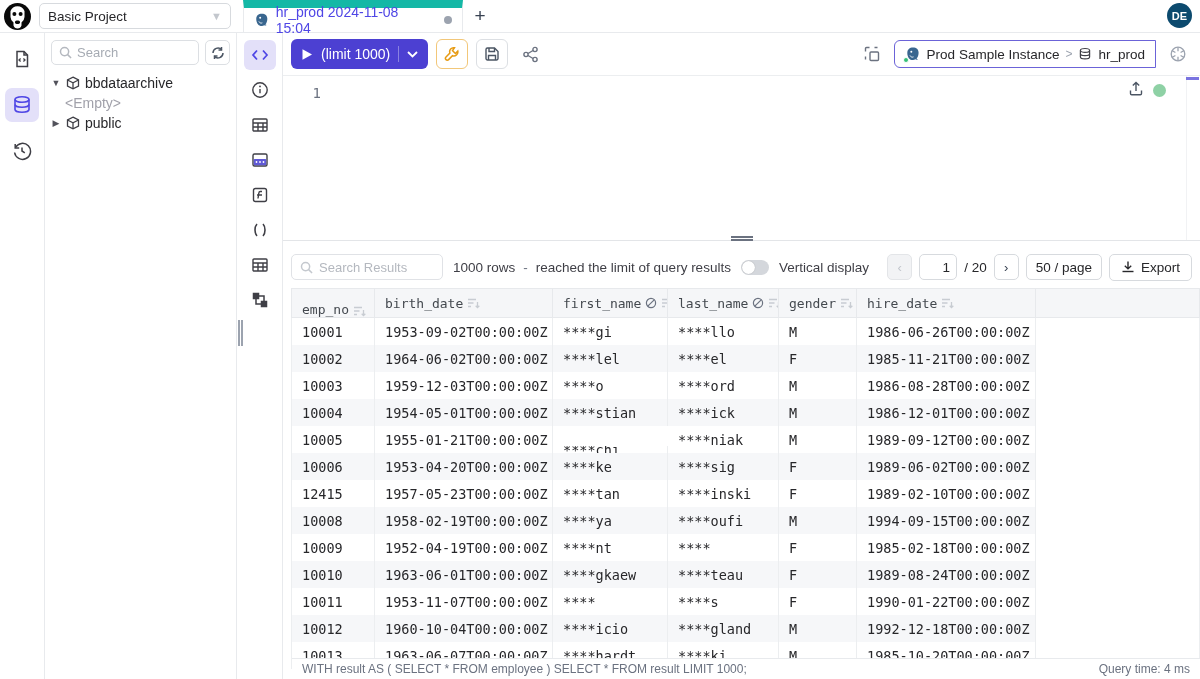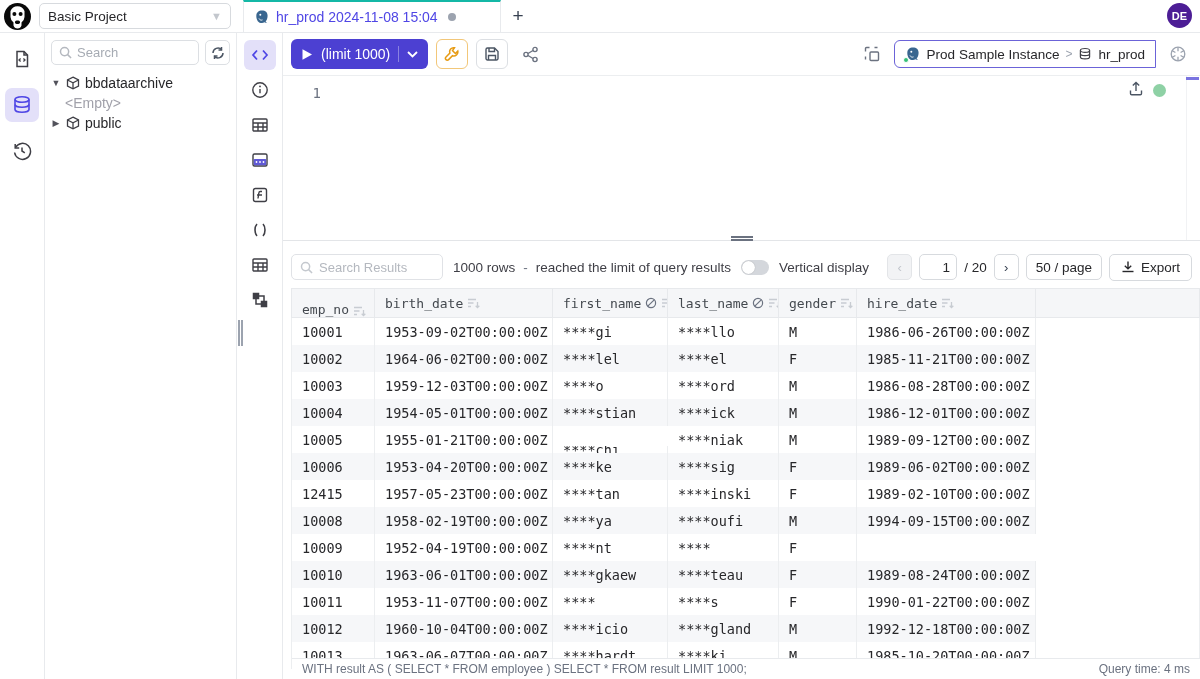--- a/index.html
+++ b/index.html
@@ -8,24 +8,24 @@
   #app { width:1200px; height:679px; background:#fff; overflow:hidden; display:flex; flex-direction:column; position:relative; }
 
   
   .tophdr { height:33px; display:flex; align-items:stretch; border-bottom:1px solid #e8eaed; flex:0 0 33px; }
   .tophdr-left { width:237px; flex:0 0 237px; display:flex; align-items:center; gap:8px; padding:0 6px 0 4px; }
   .logo { width:27px; height:27px; border-radius:50%; background:#0a0a0a; position:relative; flex:0 0 27px; }
   .logo svg { position:absolute; inset:0; }
   .proj-select { flex:1; height:26px; border:1px solid #d7dade; border-radius:5px; display:flex; align-items:center; justify-content:space-between; padding:0 8px; font-size:13.5px; color:#27272a; background:#fff; }
   .proj-select .chev { color:#c3c7cd; font-size:11px; }
   .tabbar { flex:1; display:flex; align-items:stretch; position:relative; }
-  .tab { margin-left:6px; width:258px; border-top:2px solid #14b8a6; border-left:1px solid #e8eaed; border-right:1px solid #e8eaed; background:#fff; display:flex; align-items:center; gap:6px; padding:0 10px; font-size:14px; color:#4f46e5; }
+  .tab { margin-left:6px; width:220px; border-top:8px solid #14b8a6; border-left:1px solid #e8eaed; border-right:1px solid #e8eaed; background:#fff; display:flex; align-items:center; gap:6px; padding:0 10px; font-size:14px; color:#4f46e5; }
   .tab .dot { width:8px; height:8px; border-radius:50%; background:#9ca3af; margin-left:4px; }
   .newtab { width:34px; display:flex; align-items:center; justify-content:center; color:#374151; font-size:19px; cursor:pointer; }
-  .avatar { position:absolute; right:8px; top:3px; width:25px; height:25px; border-radius:50%; background:#4c1d95; color:#fff; font-size:11px; font-weight:bold; display:flex; align-items:center; justify-content:center; }
+  .avatar { position:absolute; right:8px; top:3px; width:25px; height:25px; border-radius:50%; background:#0c4a6e; color:#fff; font-size:11px; font-weight:bold; display:flex; align-items:center; justify-content:center; }
 
   
   .mainrow { flex:1; display:flex; min-height:0; }
   .leftrail { width:45px; flex:0 0 45px; border-right:1px solid #e8eaed; display:flex; flex-direction:column; align-items:center; padding-top:9px; gap:12px; }
   .railbtn { width:34px; height:34px; border-radius:7px; display:flex; align-items:center; justify-content:center; color:#3f3f46; }
   .railbtn.sel { background:#e3e0f9; color:#4f46e5; }
   .treepanel { width:192px; flex:0 0 192px; border-right:1px solid #e8eaed; padding:7px 6px 0 6px; font-size:14px; }
   .searchrow { display:flex; gap:6px; align-items:center; }
   .searchbox { flex:1; height:25px; border:1px solid #dcdfe3; border-radius:5px; display:flex; align-items:center; gap:5px; padding:0 7px; color:#a6abb3; font-size:13px; background:#fff; }
   .refreshbtn { width:25px; height:25px; border:1px solid #dcdfe3; border-radius:5px; display:flex; align-items:center; justify-content:center; color:#4b5563; background:#fff; font-size:14px; }
@@ -529,20 +529,21 @@
                 <div class="tcell" style="width: 78px; flex: 0 0 78px;">M</div>
                 <div class="tcell" style="width: 179px; flex: 0 0 179px;">1994-09-15T00:00:00Z</div>
                 <div class="tcell filler" style="flex: 1 1 0%;"></div>
               </div>
               <div class="trow">
                 <div class="tcell" style="width: 84px; flex: 0 0 84px;">10009</div>
                 <div class="tcell" style="width: 178px; flex: 0 0 178px;">1952-04-19T00:00:00Z</div>
                 <div class="tcell" style="width: 115px; flex: 0 0 115px;">****nt</div>
                 <div class="tcell" style="width: 111px; flex: 0 0 111px;">****</div>
                 <div class="tcell" style="width: 78px; flex: 0 0 78px;">F</div>
+                <div class="tcell" style="width: 179px; flex: 0 0 179px;">1985-02-18T00:00:00Z</div>
                 <div class="tcell filler" style="flex: 1 1 0%;"></div>
               </div>
               <div class="trow alt">
                 <div class="tcell" style="width: 84px; flex: 0 0 84px;">10010</div>
                 <div class="tcell" style="width: 178px; flex: 0 0 178px;">1963-06-01T00:00:00Z</div>
                 <div class="tcell" style="width: 115px; flex: 0 0 115px;">****gkaew</div>
                 <div class="tcell" style="width: 111px; flex: 0 0 111px;">****teau</div>
                 <div class="tcell" style="width: 78px; flex: 0 0 78px;">F</div>
                 <div class="tcell" style="width: 179px; flex: 0 0 179px;">1989-08-24T00:00:00Z</div>
                 <div class="tcell filler" style="flex: 1 1 0%;"></div>

